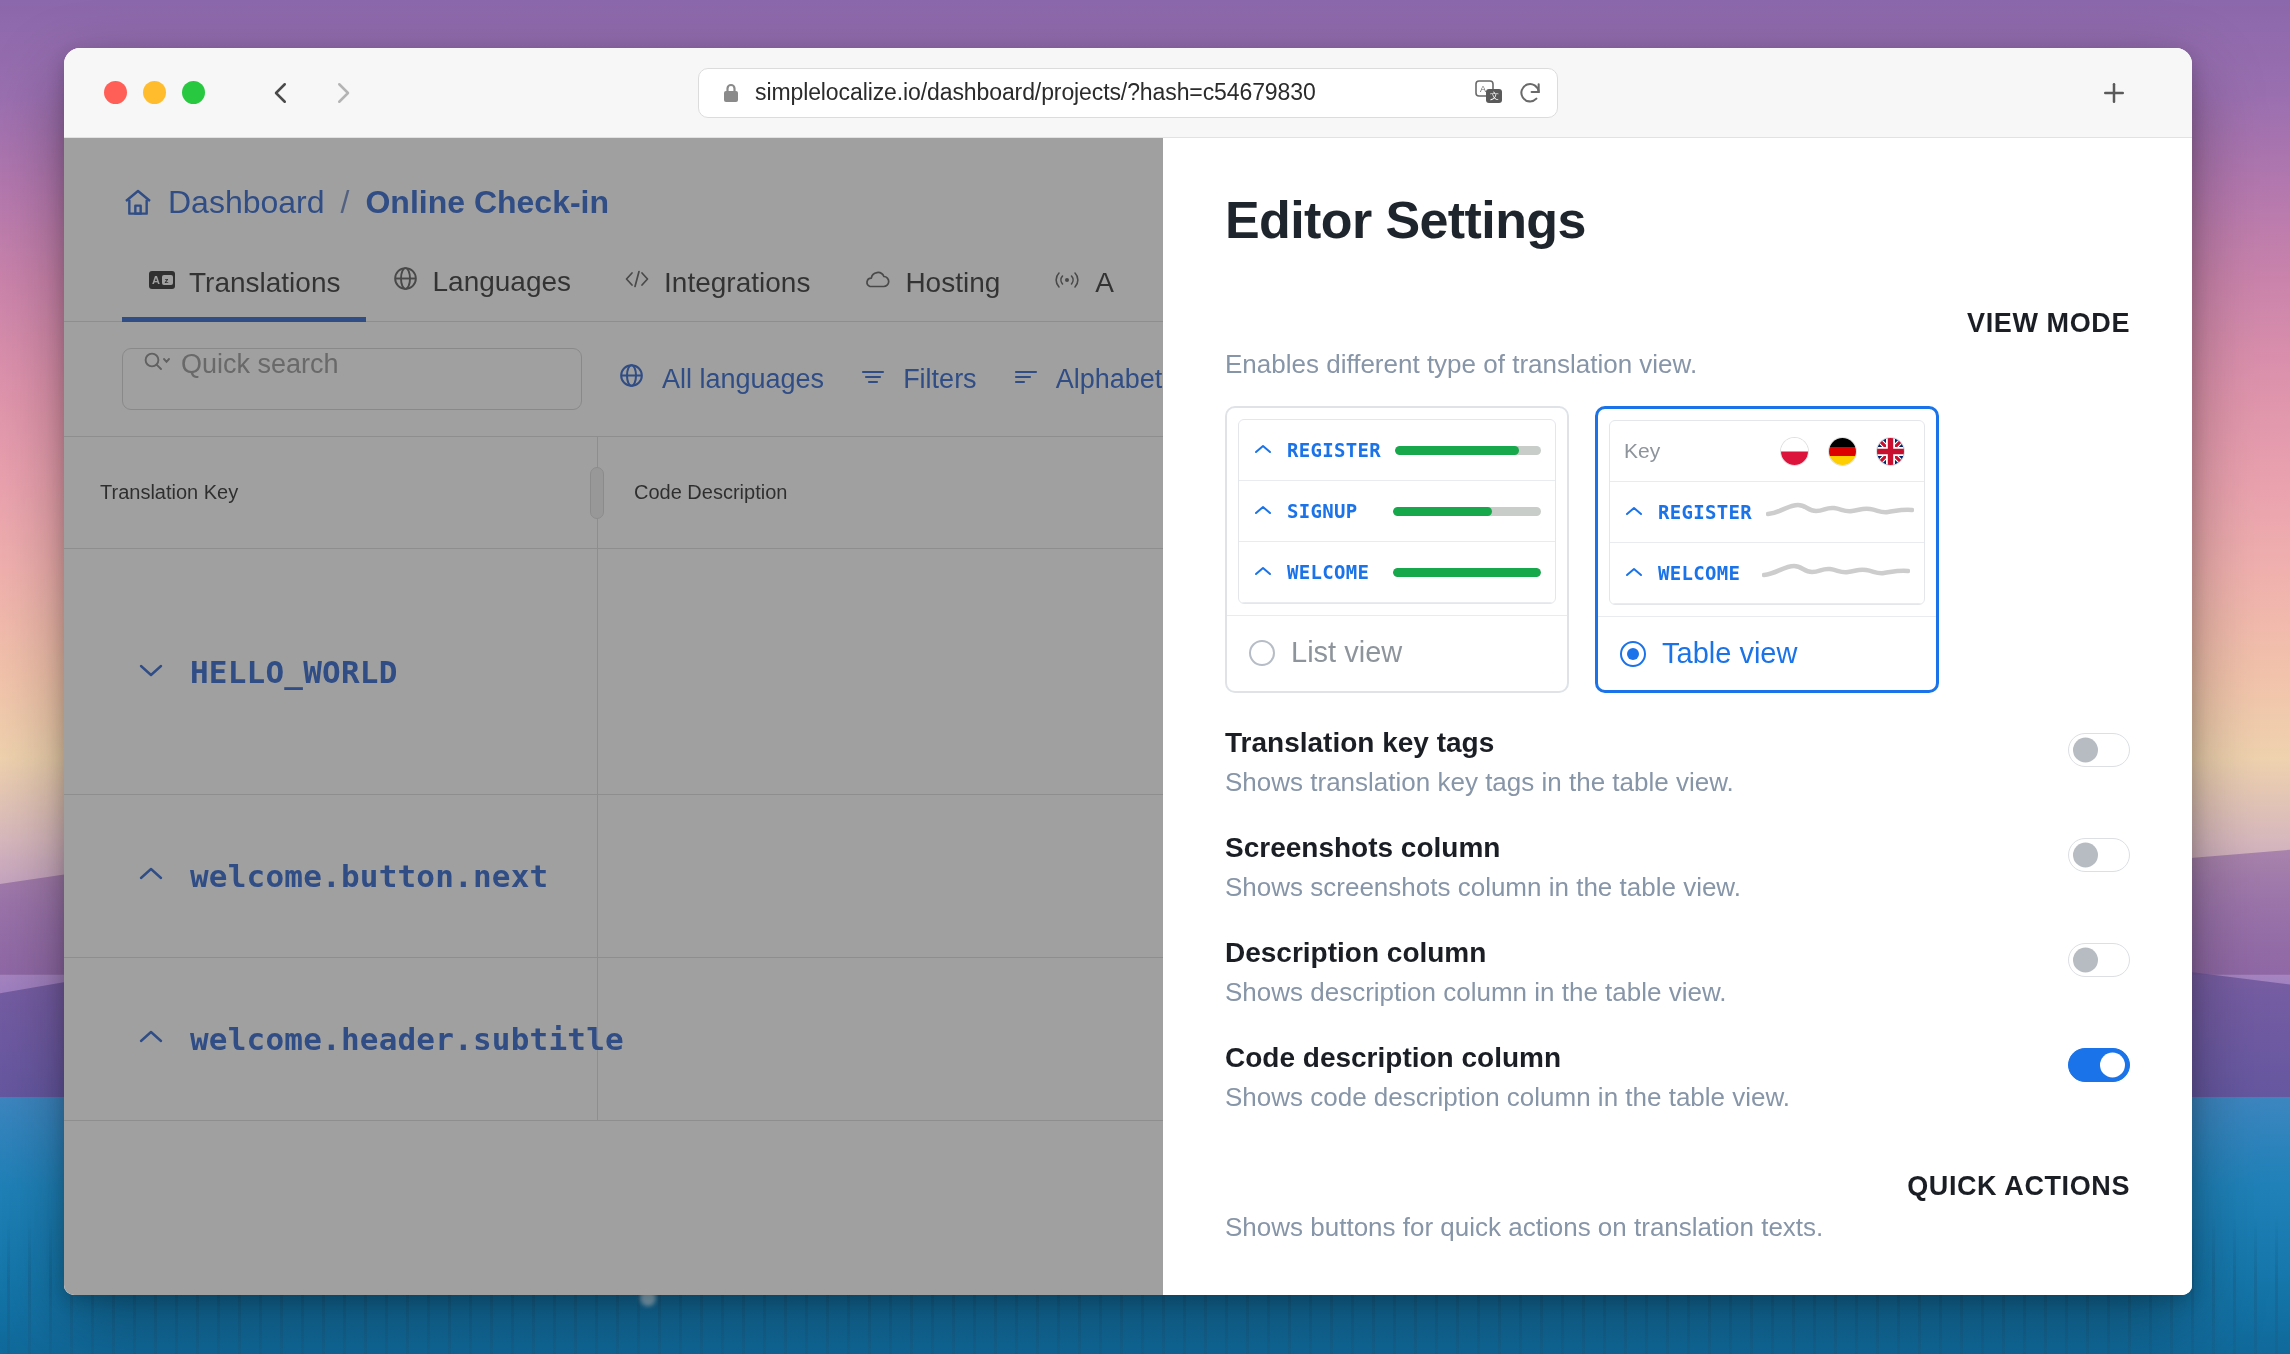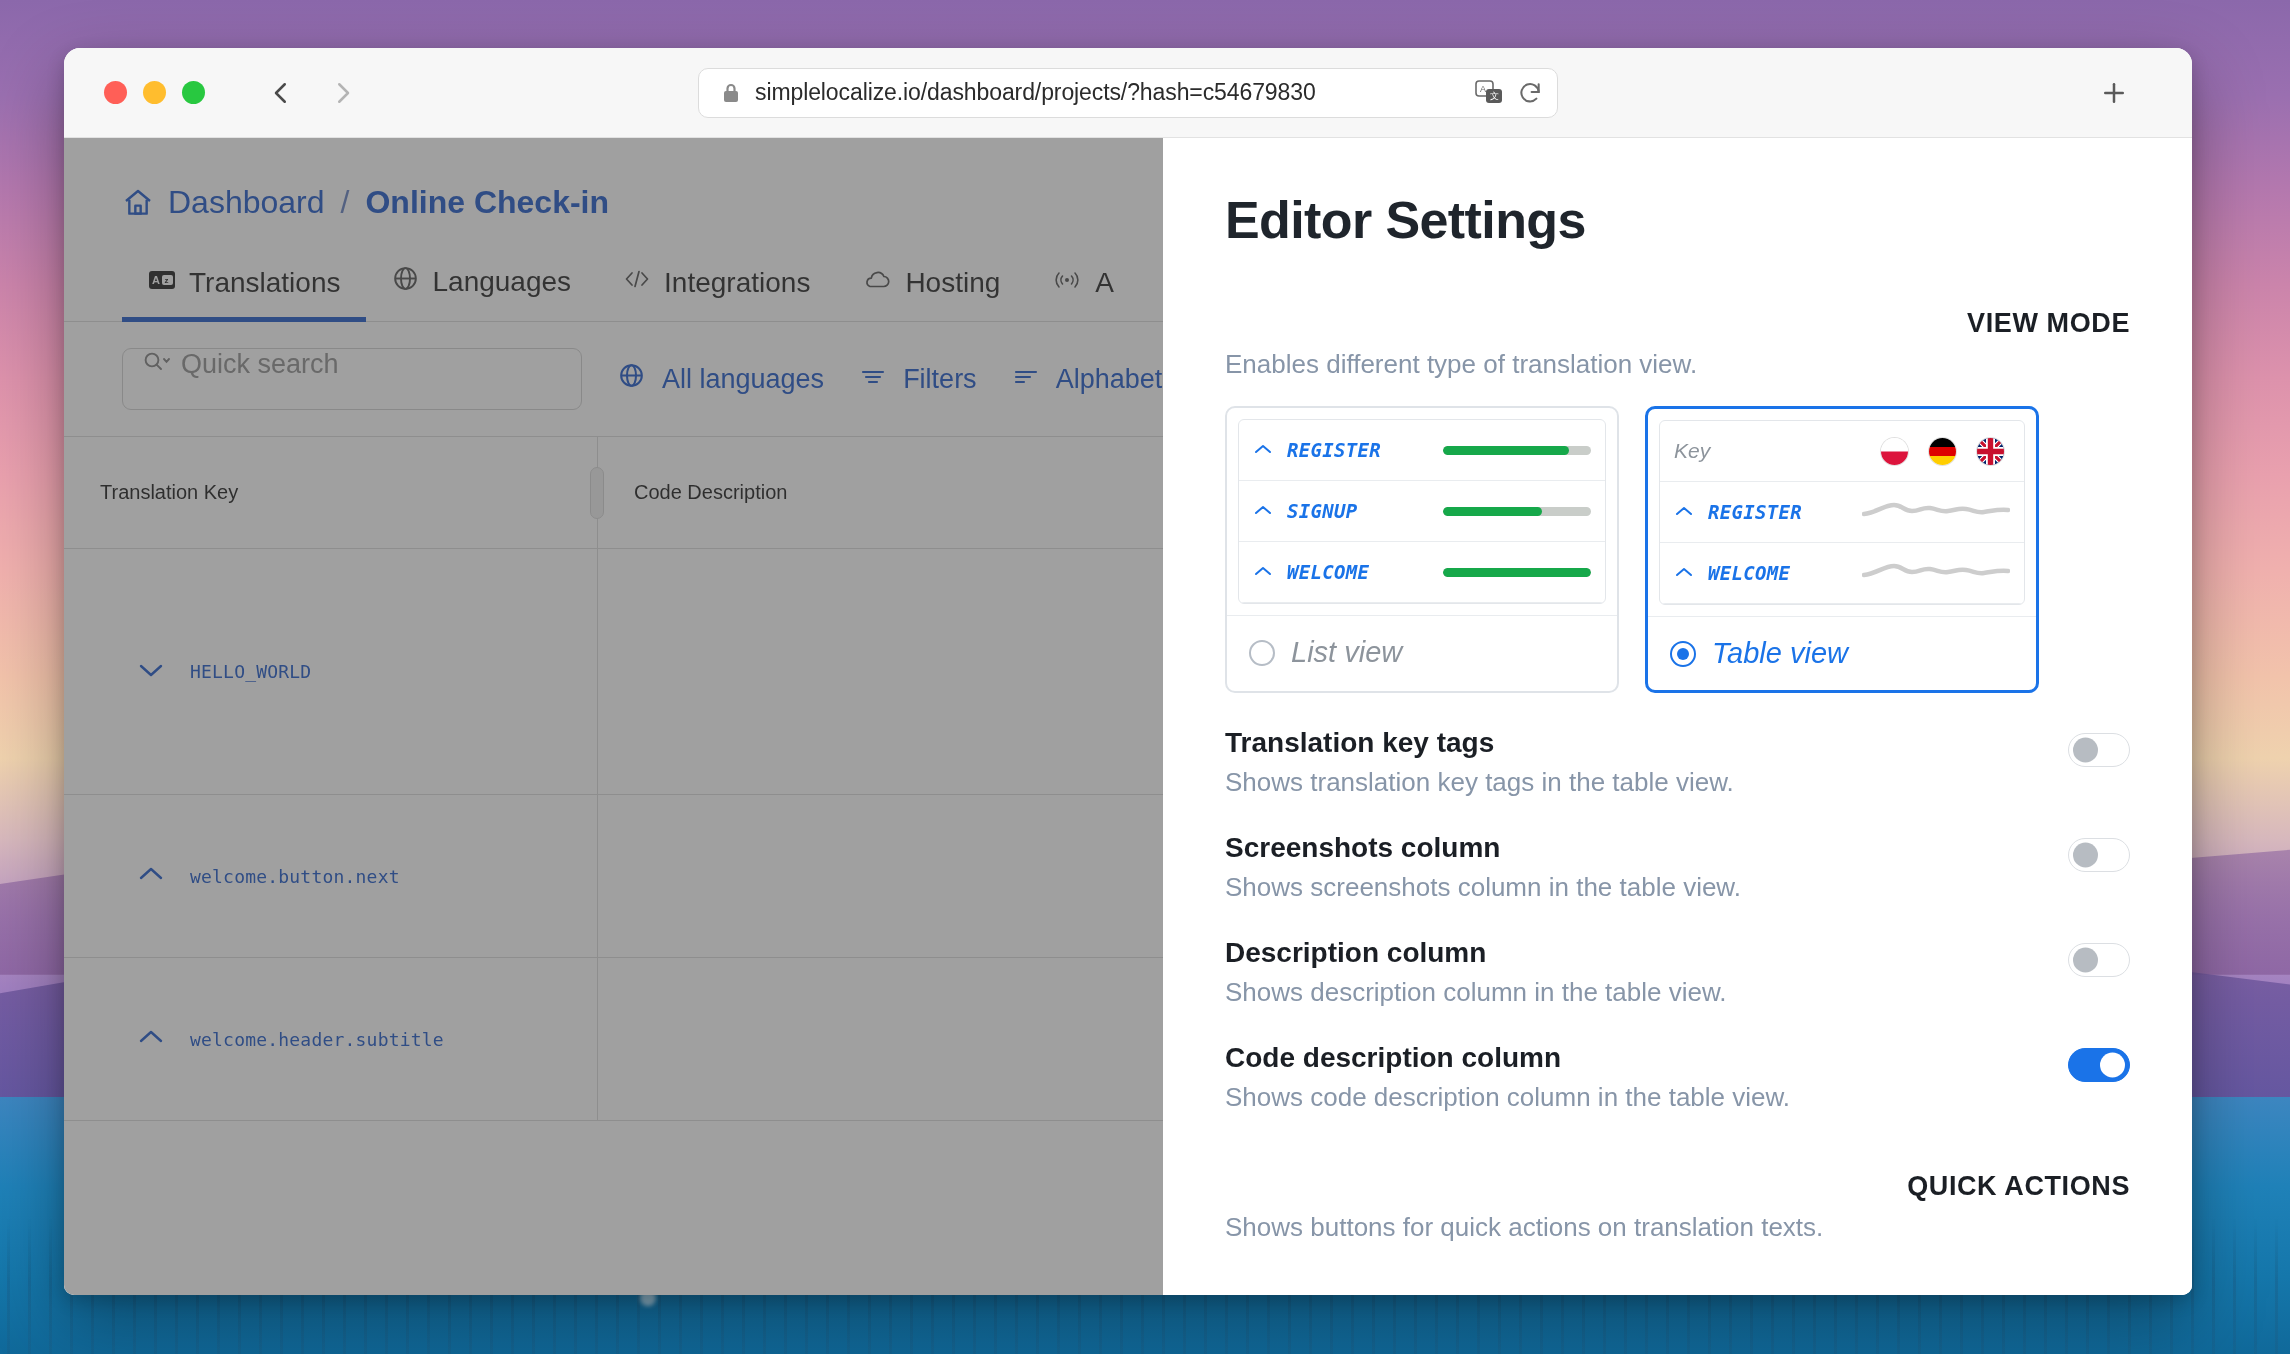--- a/index.html
+++ b/index.html
@@ -186,21 +186,21 @@
 
   .trow { display: flex; border-bottom: 1px solid #d9d9d9; }
   .trow .c1 {
     width: 534px; border-right: 1px solid #d9d9d9;
     display: flex; align-items: center; gap: 24px;
     padding-left: 72px;
   }
   .trow .c2 { flex: 1; }
   .keytxt {
     font-family: "DejaVu Sans Mono", monospace;
-    font-size: 18px; font-weight: normal; color: #1552c7;
+    font-size: 31px; font-weight: bold; color: #1552c7;
     letter-spacing: .2px;
   }
   .r-tall { height: 246px; }
   .r-med  { height: 163px; }
 
   
   #dim {
     position: absolute; left: 0; top: 0; bottom: 0; width: 1099px;
     background: rgba(72,72,72,.52);
     pointer-events: none;
@@ -219,23 +219,23 @@
     letter-spacing: -.6px;
   }
   .sect-label {
     font-size: 27px; font-weight: bold; color: #1b1f25;
     letter-spacing: .6px; margin-top: 58px; text-align: right;
   }
   .sect-desc { font-size: 26px; color: #8795a8; margin-top: 10px; }
 
   #viewmodes { display: flex; gap: 26px; margin-top: 26px; }
   .vm-card {
-    width: 394px;
+    width: 344px;
     border: 2px solid #dfe3e8; border-radius: 10px;
-    background: #fff; overflow: hidden; font-style: italic;
+    background: #fff; overflow: hidden;
   }
   .vm-card.selected { border-color: #1a73e8; border-width: 3px; }
   .vm-preview {
     margin: 11px 11px 0 11px;
     border: 1px solid #e3e6ea; border-radius: 6px;
     height: 185px; overflow: hidden; background: #fff;
   }
   .pv-row {
     height: 61px; display: flex; align-items: center;
     border-bottom: 1px solid #e9ecef;

